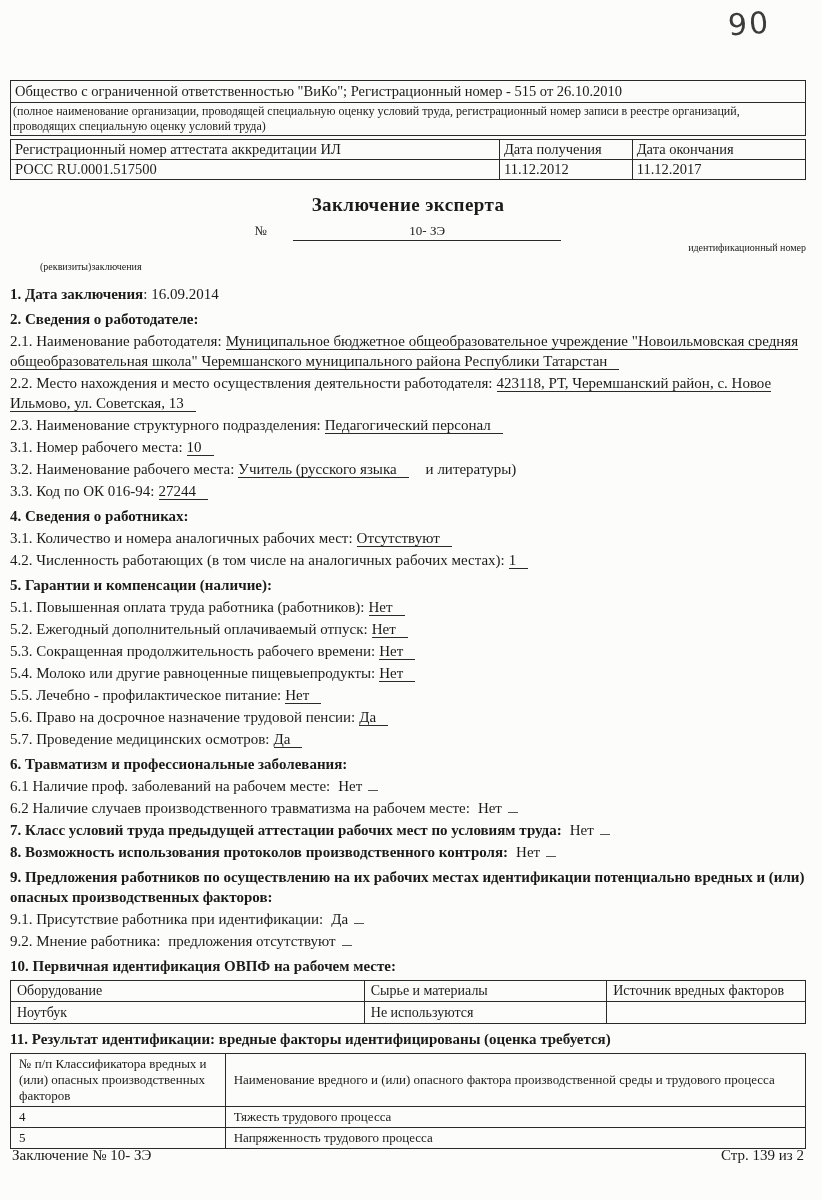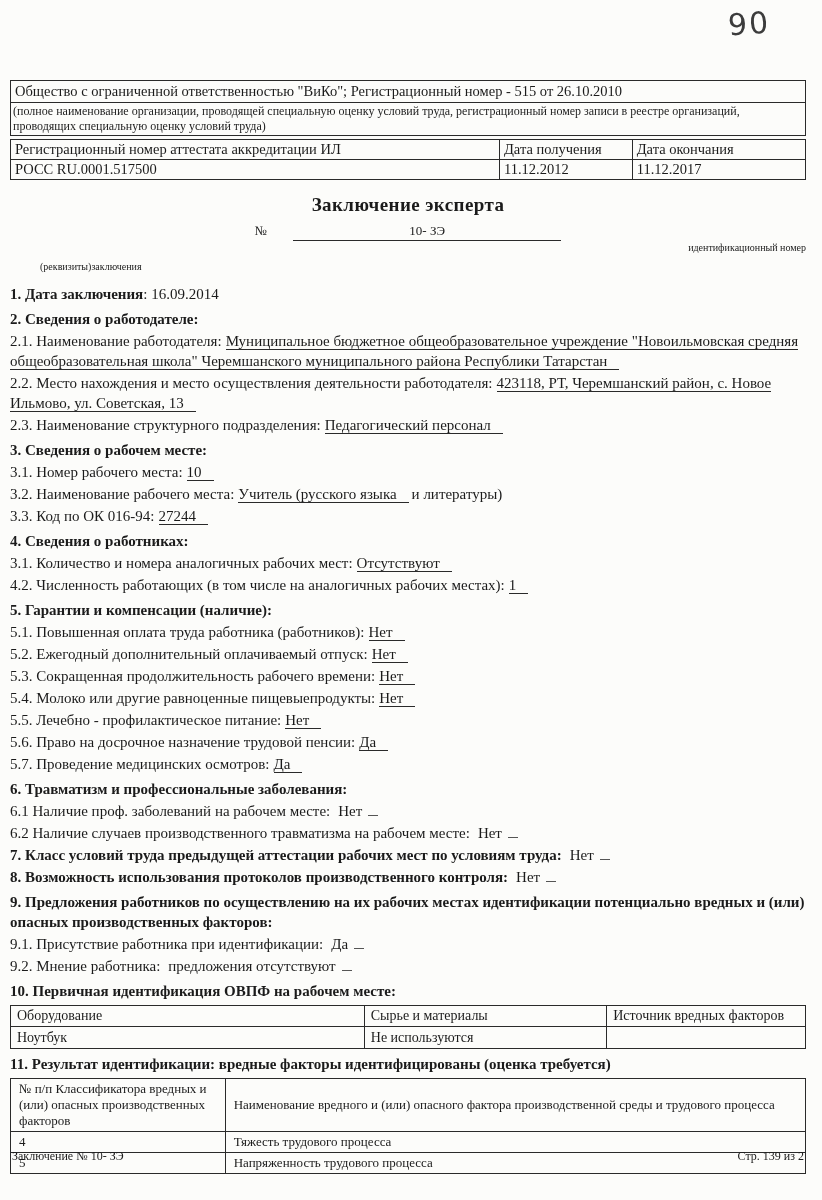--- a/index.html
+++ b/index.html
@@ -28,33 +28,33 @@
   .num-row { text-align:center; margin-top:7px; font-size:13px; }
   .num-sign { margin-right:26px; }
   .num-line { display:inline-block; width:268px; text-align:center; border-bottom:1px solid #2a2a2a; padding-bottom:1px; }
   .num-cap  { text-align:right; font-size:10px; margin-top:1px; margin-left:46px; }
   .num-cap2 { text-align:left; font-size:10px; margin-top:8px; margin-left:30px; }
   .body-text { margin-top:12px; }
   .body-text p { font-size:15px; line-height:20px; margin-top:2px; }
   .hd { font-weight:bold; margin-top:5px !important; }
   .b { font-weight:bold; }
   .u { border-bottom:1px solid #2a2a2a; padding-right:12px; margin-left:4px; }
-  .sfx { margin-left:3px; }
+  .sfx { margin-left:17px; }
   .ans { margin-left:8px; }
   .tail { display:inline-block; width:10px; height:13px; border-bottom:1px solid #555; margin-left:6px; }
   .t10 { margin-top:4px; font-size:14px; }
   .t10 .c1 { width:44.5%; } .t10 .c2 { width:30.5%; } .t10 .c3 { width:25%; }
   .t10 td { padding:2px 6px; }
   .t10 .datarow td { height:22px; }
   .t11 { margin-top:4px; font-size:13px; }
   .t11 .c1 { width:27%; }
   .t11 td { padding:2px 8px; line-height:16px; }
   .footer {
     position:absolute; left:12px; right:18px; bottom:36px;
-    display:flex; justify-content:space-between; font-size:12px;
+    display:flex; justify-content:space-between; font-size:15px;
   }
 </style>
 </head>
 <body>
 
 <div class="page">
 
   <div class="pagenum">90</div>
 
   <table class="hdr-t1">
@@ -90,21 +90,20 @@
 
   <div class="body-text">
 
     <p><span class="b">1. Дата заключения</span><span>: 16.09.2014</span></p>
 
     <p class="hd">2. Сведения о работодателе:</p>
     <p><span>2.1. Наименование работодателя:</span><span class="u">Муниципальное бюджетное общеобразовательное учреждение "Новоильмовская средняя общеобразовательная школа" Черемшанского муниципального района Республики Татарстан</span></p>
     <p><span>2.2. Место нахождения и место осуществления деятельности работодателя:</span><span class="u">423118, РТ, Черемшанский район, с. Новое Ильмово, ул. Советская, 13</span></p>
     <p><span>2.3. Наименование структурного подразделения:</span><span class="u">Педагогический персонал</span></p>
 
-    <p class="hd">3. Сведения о рабочем месте:</p>
     <p><span>3.1. Номер рабочего места:</span><span class="u">10</span></p>
     <p><span>3.2. Наименование рабочего места:</span><span class="u">Учитель (русского языка</span><span class="sfx">и литературы)</span></p>
     <p><span>3.3. Код по ОК 016-94:</span><span class="u">27244</span></p>
 
     <p class="hd">4. Сведения о работниках:</p>
     <p><span>3.1. Количество и номера аналогичных рабочих мест:</span><span class="u">Отсутствуют</span></p>
     <p><span>4.2. Численность работающих (в том числе на аналогичных рабочих местах):</span><span class="u">1</span></p>
 
     <p class="hd">5. Гарантии и компенсации (наличие):</p>
     <p><span>5.1. Повышенная оплата труда работника (работников):</span><span class="u">Нет</span></p>

